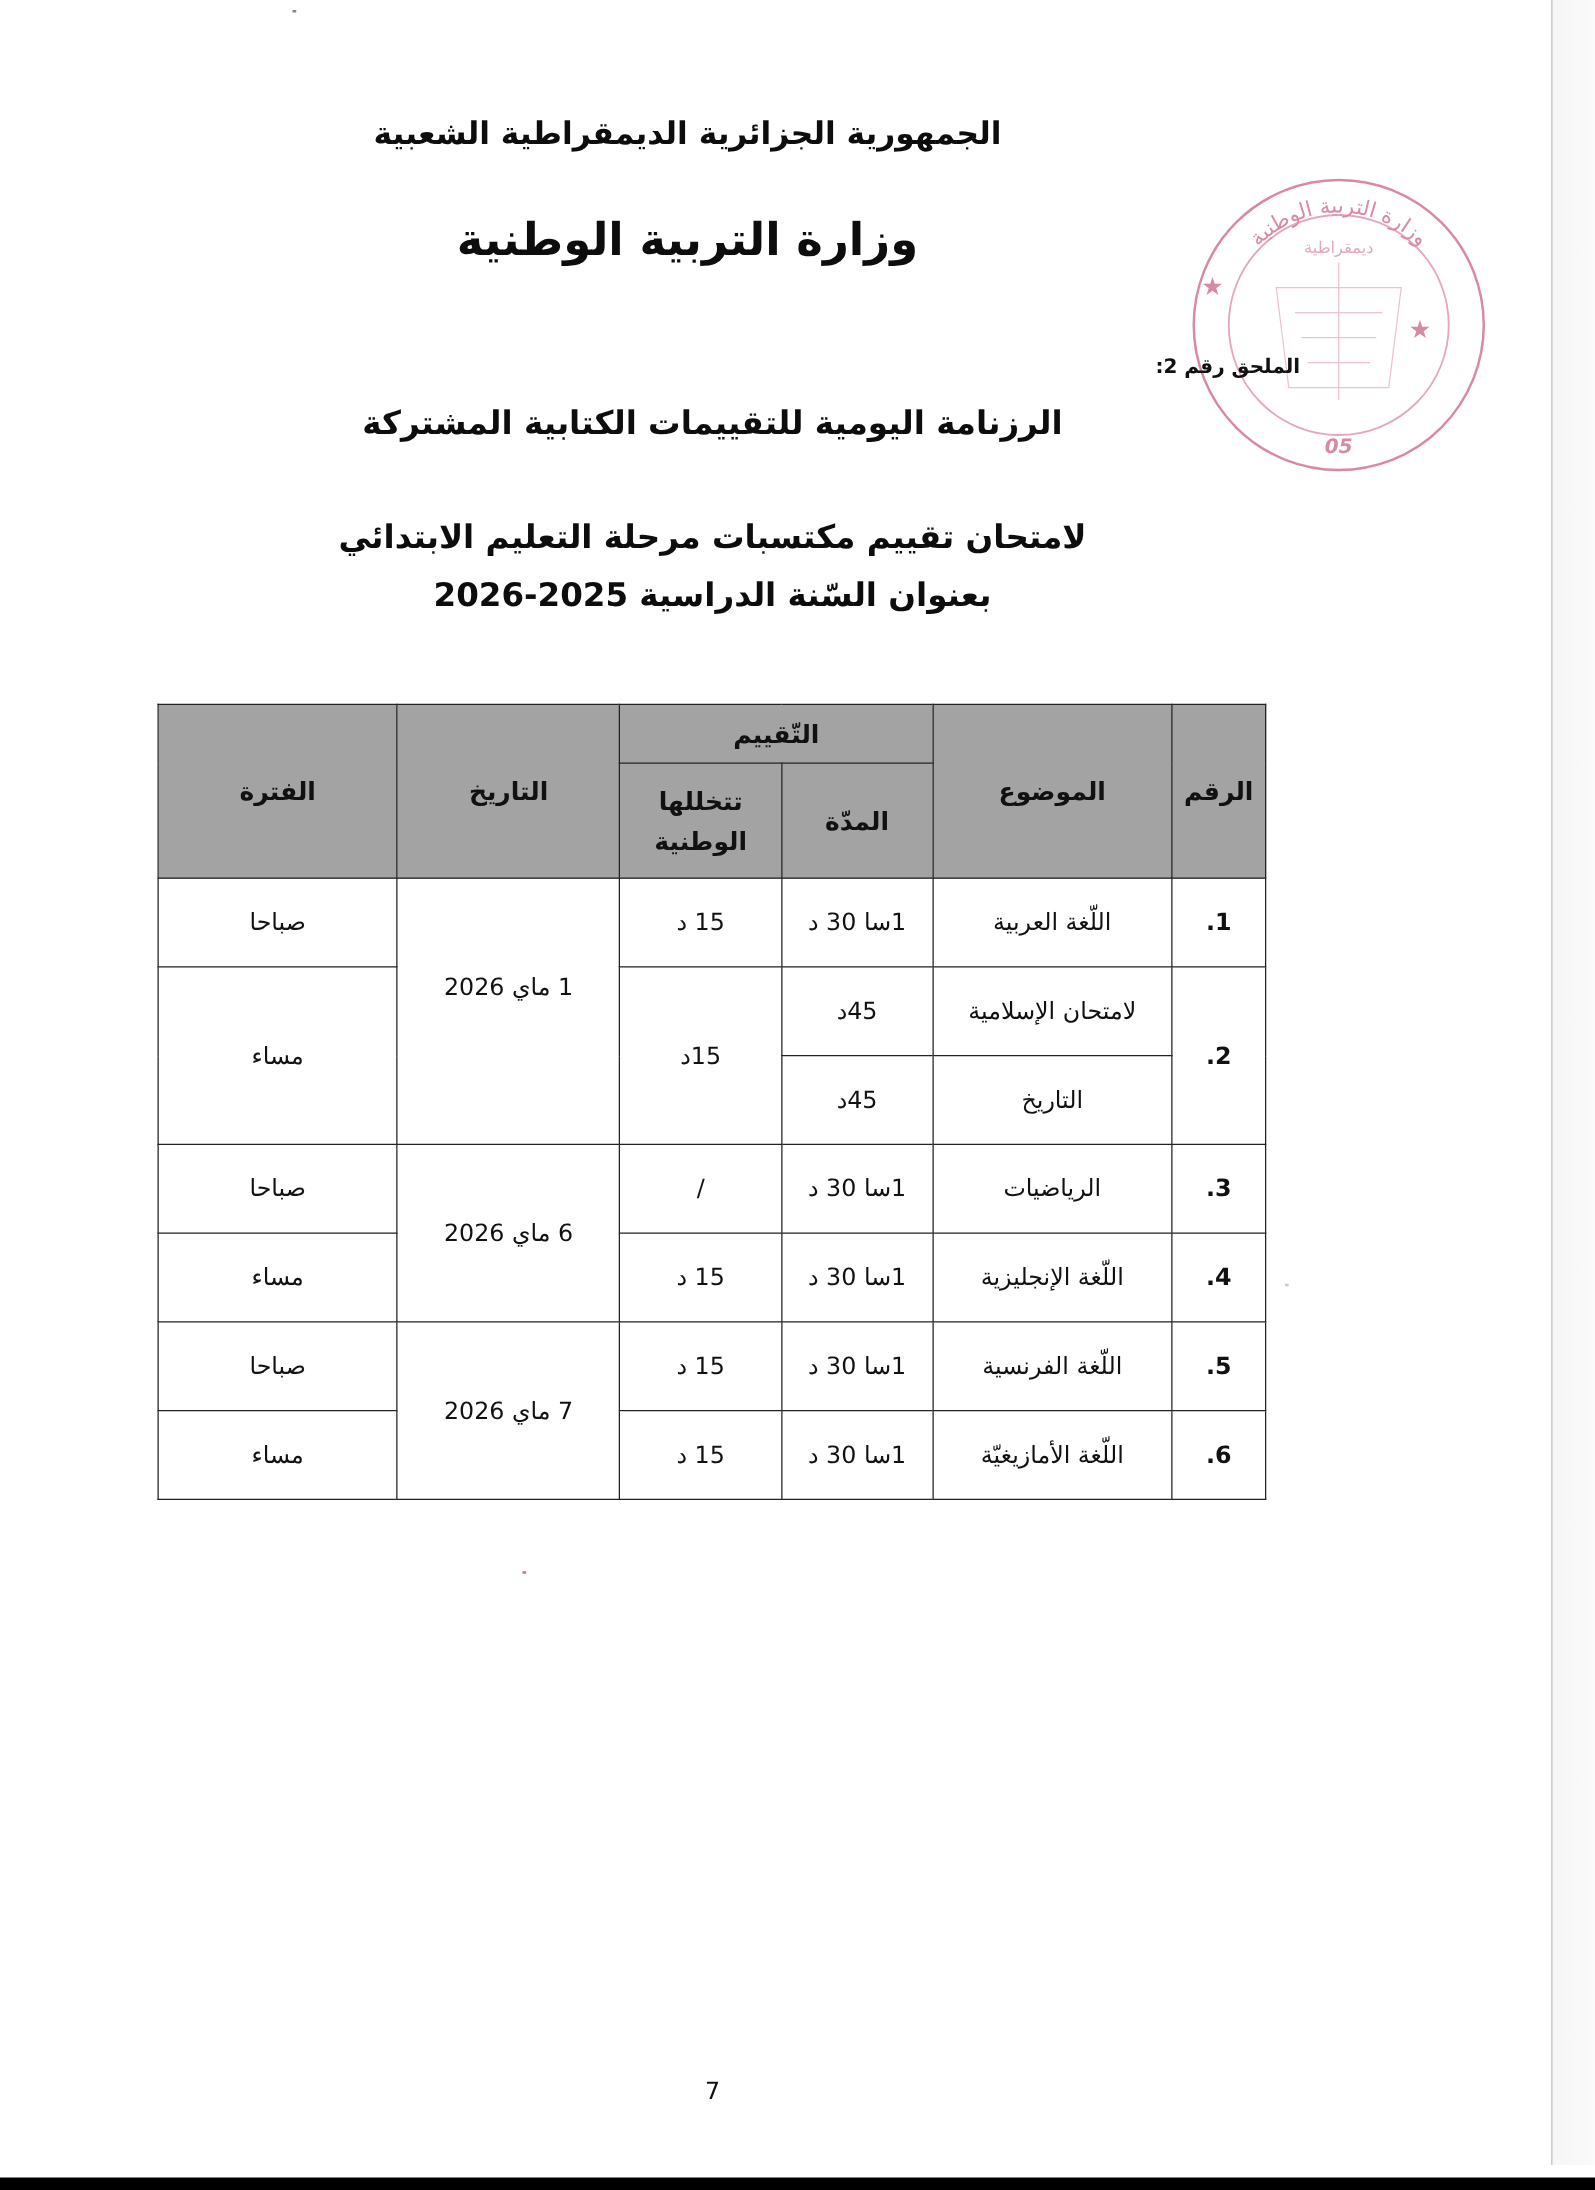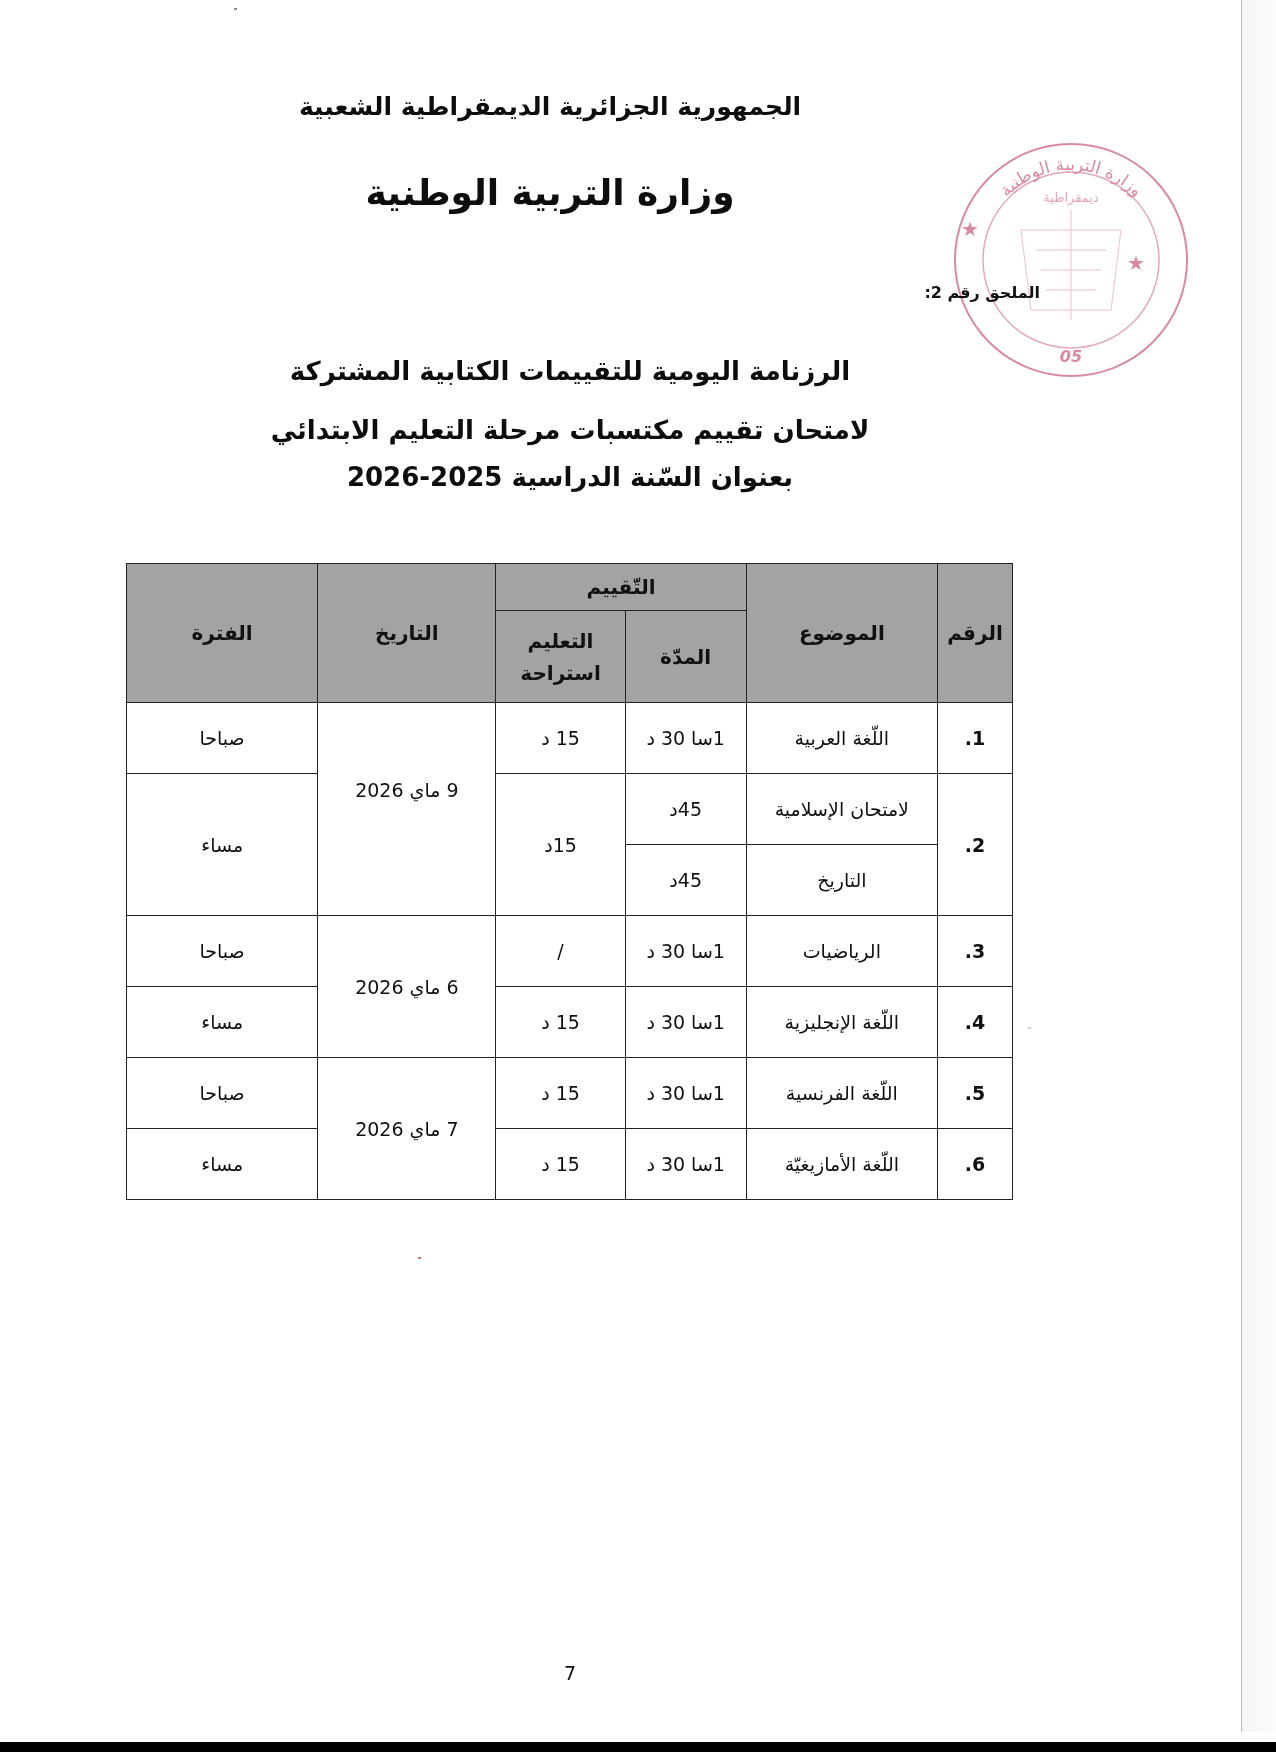--- a/index.html
+++ b/index.html
@@ -69,21 +69,21 @@
   }
   .title-line {
     position: absolute;
     left: 260px;
     width: 620px;
     text-align: center;
     font-weight: bold;
     font-size: 26px;
     color: #0d0d0d;
   }
-  #t1 { top: 356px; text-align: center; }
+  #t1 { top: 324px; text-align: center; }
   #t2 { top: 415px; }
   #t3 { top: 462px; }
 
   
   .stamp {
     position: absolute;
     left: 951px;
     top: 140px;
     width: 240px;
     height: 240px;
@@ -182,32 +182,32 @@
   <thead>
     <tr class="hrow1">
       <th class="col-num" rowspan="2">الرقم</th>
       <th class="col-subject" rowspan="2">الموضوع</th>
       <th colspan="2">التّقييم</th>
       <th class="col-date" rowspan="2">التاريخ</th>
       <th class="col-period" rowspan="2">الفترة</th>
     </tr>
     <tr class="hrow2">
       <th class="col-duration">المدّة</th>
-      <th class="col-break"><span class="break-label">التعليم استراحة</span></th>
+      <th class="col-break"><span class="break-label">تتخللها الوطنية</span></th>
     </tr>
   </thead>
   <tbody>
 
     <tr class="brow">
       <td class="num top-align">1.</td>
       <td class="top-align">اللّغة العربية</td>
       <td class="top-align">1سا 30 د</td>
       <td class="top-align">15 د</td>
       <td rowspan="3">
-          <div style="margin-top:-30px;">9 ماي 2026</div>
+          <div style="margin-top:-30px;">1 ماي 2026</div>
         </td>
       <td class="top-align">صباحا</td>
     </tr>
 
     <tr class="brow-half">
       <td class="num" rowspan="2">2.</td>
       <td class="top-align">لامتحان الإسلامية</td>
       <td class="top-align">45د</td>
       <td rowspan="2">15د</td>
       <td rowspan="2">مساء</td>

